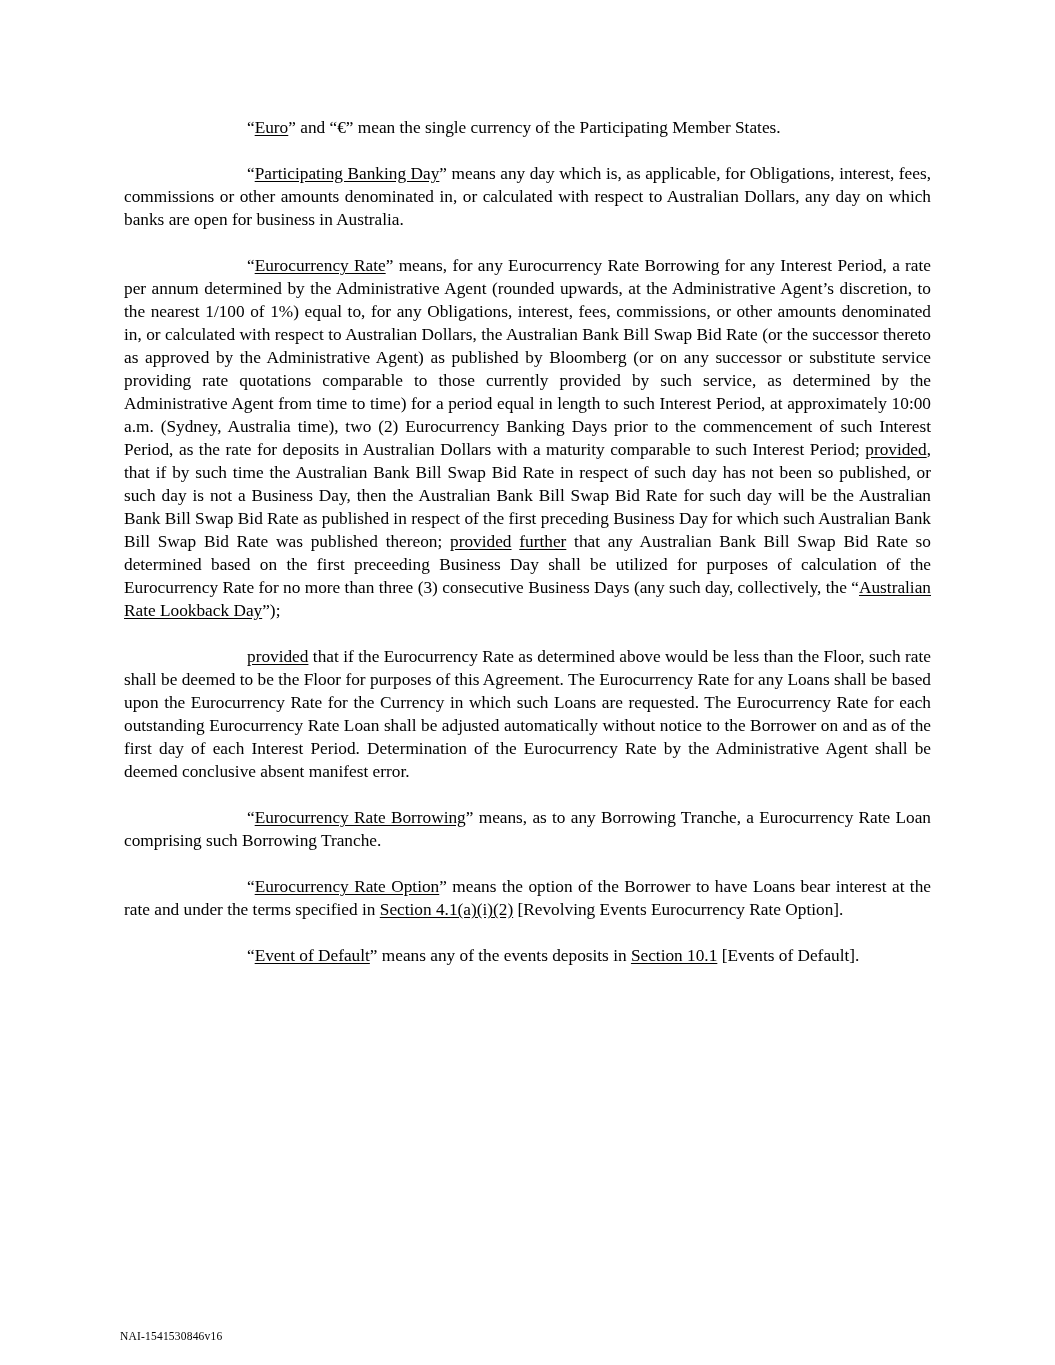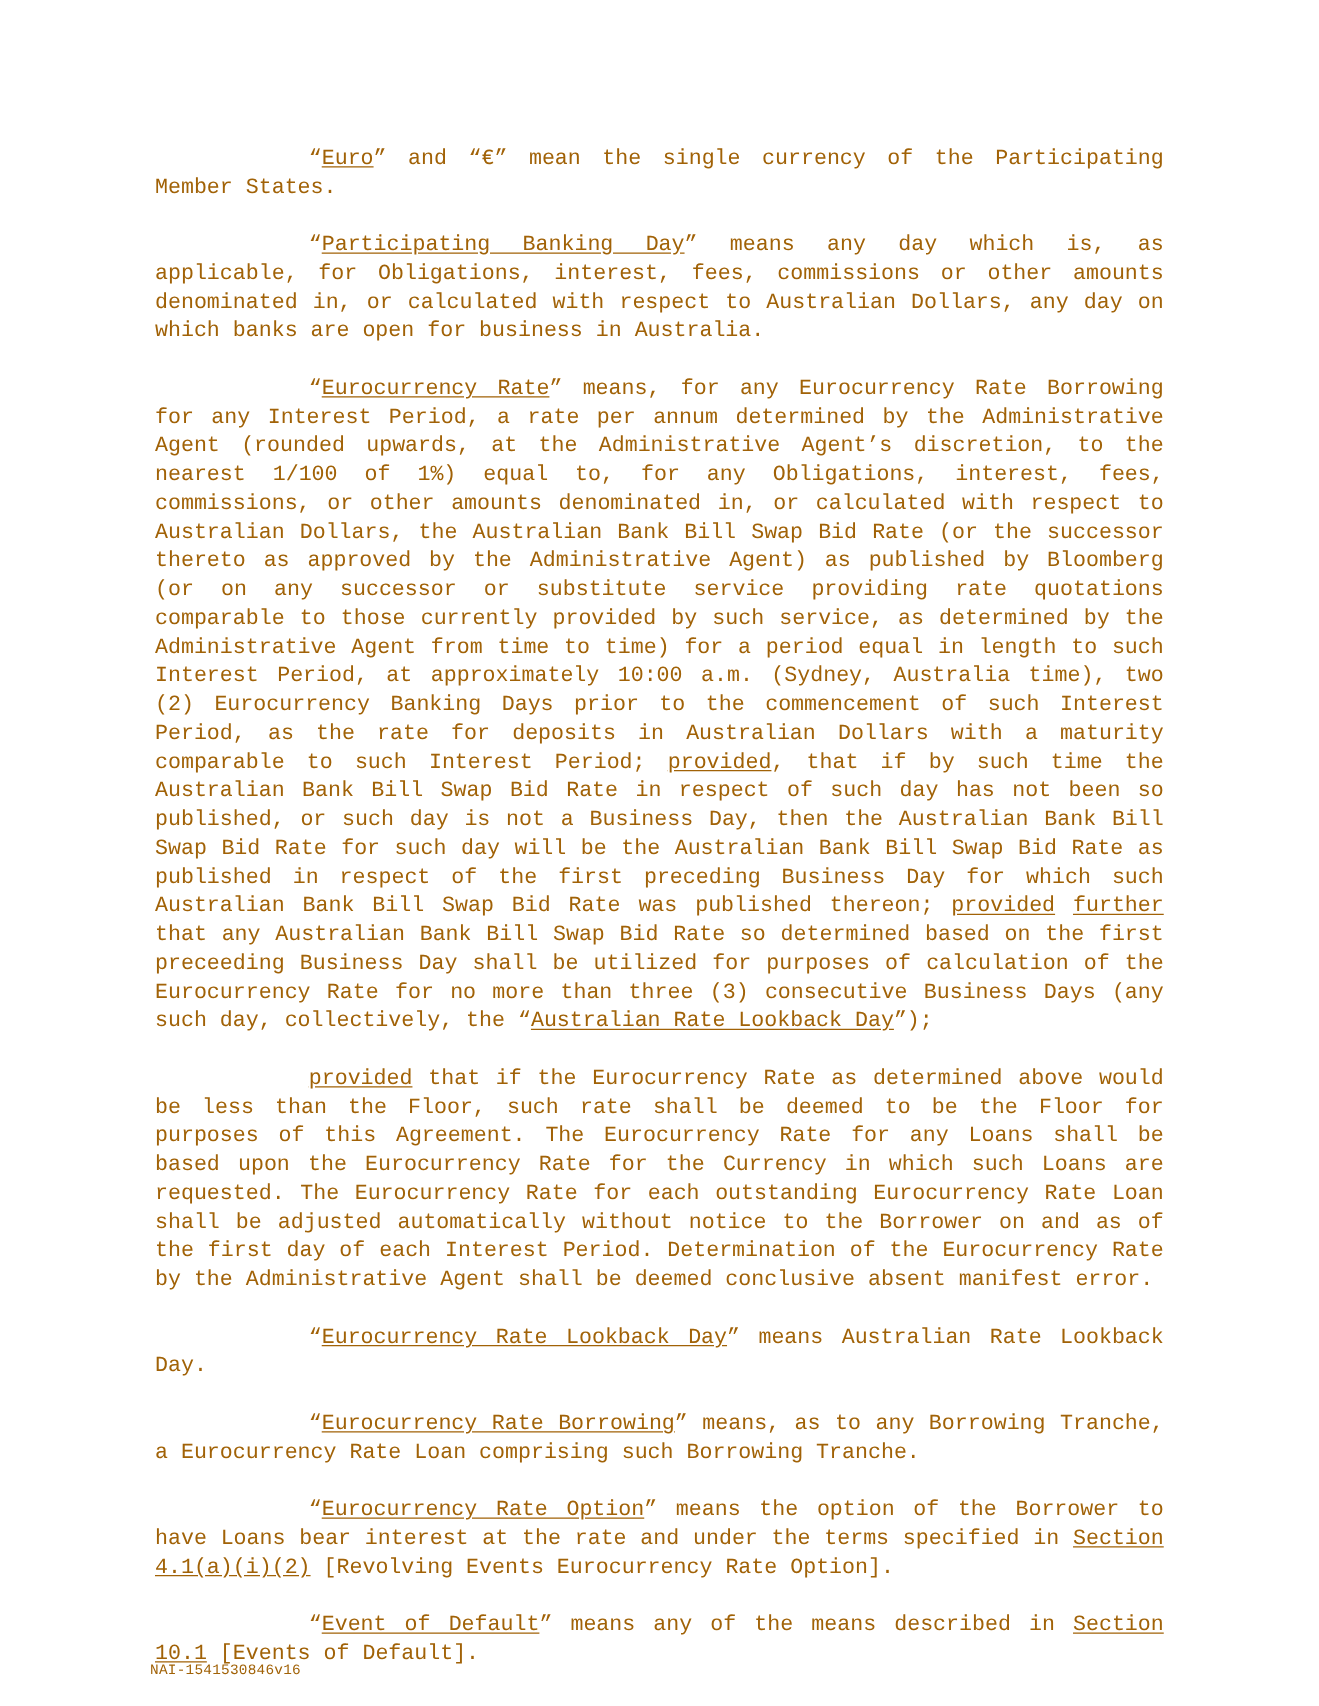--- a/index.html
+++ b/index.html
@@ -6,24 +6,24 @@
     margin: 0;
     padding: 0;
     background: #e8e8e8;
   }
   .page {
     position: relative;
     width: 1055px;
     height: 1365px;
     margin: 0 auto;
     background: #ffffff;
-    font-family: Liberation Mono, monospace;
+    font-family: Liberation Serif, serif;
     font-size: 17.3px;
     line-height: 23px;
-    color: #a16207;
+    color: #000000;
     overflow: hidden;
   }
   .content {
     position: absolute;
     left: 124px;
     top: 116px;
     width: 807px;
   }
   p.para {
     margin: 0 0 23px 0;
@@ -58,25 +58,24 @@
   <div class="content">
 
     <p class="para"><span>“</span><span class="u">Euro</span><span>” and “€”  mean the single currency of the Participating Member States.</span></p>
 
     <p class="para"><span>“</span><span class="u">Participating Banking Day</span><span>” means any day which is, as applicable, for Obligations, interest, fees, commissions or other amounts denominated in, or calculated with respect to Australian Dollars, any day on which banks are open for business in Australia.</span></p>
 
     <p class="para"><span>“</span><span class="u">Eurocurrency Rate</span><span>” means, for any Eurocurrency Rate Borrowing for any Interest Period, a rate per annum determined by the Administrative Agent (rounded upwards, at the Administrative Agent’s discretion, to the nearest 1/100 of 1%) equal to, for any Obligations, interest, fees, commissions, or other amounts denominated in, or calculated with respect to Australian Dollars, the Australian Bank Bill Swap Bid Rate (or the successor thereto as approved by the Administrative Agent) as published by Bloomberg (or on any successor or substitute service providing rate quotations comparable to those currently provided by such service, as determined by the Administrative Agent from time to time) for a period equal in length to such Interest Period, at approximately 10:00 a.m. (Sydney, Australia time), two (2) Eurocurrency Banking Days prior to the commencement of such Interest Period, as the rate for deposits in Australian Dollars with a maturity comparable to such Interest Period; </span><span class="u">provided</span><span>, that if by such time the Australian Bank Bill Swap Bid Rate in respect of such day has not been so published, or such day is not a Business Day, then the Australian Bank Bill Swap Bid Rate for such day will be the Australian Bank Bill Swap Bid Rate as published in respect of the first preceding Business Day for which such Australian Bank Bill Swap Bid Rate was published thereon; </span><span class="u">provided</span><span> </span><span class="u">further</span><span> that any Australian Bank Bill Swap Bid Rate so determined based on the first preceeding Business Day shall be utilized for purposes of calculation of the Eurocurrency Rate for no more than three (3) consecutive Business Days (any such day, collectively, the “</span><span class="u">Australian Rate Lookback Day</span><span>”);</span></p>
 
     <p class="para"><span class="u">provided</span><span> that if the  Eurocurrency Rate as determined above would be less than the Floor, such rate shall be deemed to be the Floor for purposes of this Agreement. The Eurocurrency Rate for any Loans shall be based upon the Eurocurrency Rate for the Currency in which such Loans are requested. The Eurocurrency Rate for each outstanding Eurocurrency Rate Loan shall be adjusted automatically without notice to the Borrower on and as of the first day of each Interest Period. Determination of the Eurocurrency Rate by the Administrative Agent shall be deemed conclusive absent manifest error.</span></p>
 
-    <p class="para"><span>“</span><span class="u">Eurocurrency Rate Lookback Day</span><span>” means Australian Rate Lookback Day.</span></p>
 
     <p class="para"><span>“</span><span class="u">Eurocurrency Rate Borrowing</span><span>” means, as to any Borrowing Tranche, a Eurocurrency Rate Loan comprising such Borrowing Tranche.</span></p>
 
 
     <p class="para"><span>“</span><span class="u">Eurocurrency Rate Option</span><span>” means the option of the Borrower to have Loans bear interest at the rate and under the terms specified in </span><span class="u">Section 4.1(a)(i)(2)</span><span> [Revolving Events Eurocurrency Rate Option].</span></p>
 
-    <p class="para"><span>“</span><span class="u">Event of Default</span><span>” means any of the means described in </span><span class="u">Section 10.1</span><span> [Events of Default].</span></p>
+    <p class="para"><span>“</span><span class="u">Event of Default</span><span>” means any of the events deposits in </span><span class="u">Section 10.1</span><span> [Events of Default].</span></p>
 
   </div>
 
   <div class="doc-id">NAI-1541530846v16</div>
 </div>
 
 </body></html>

